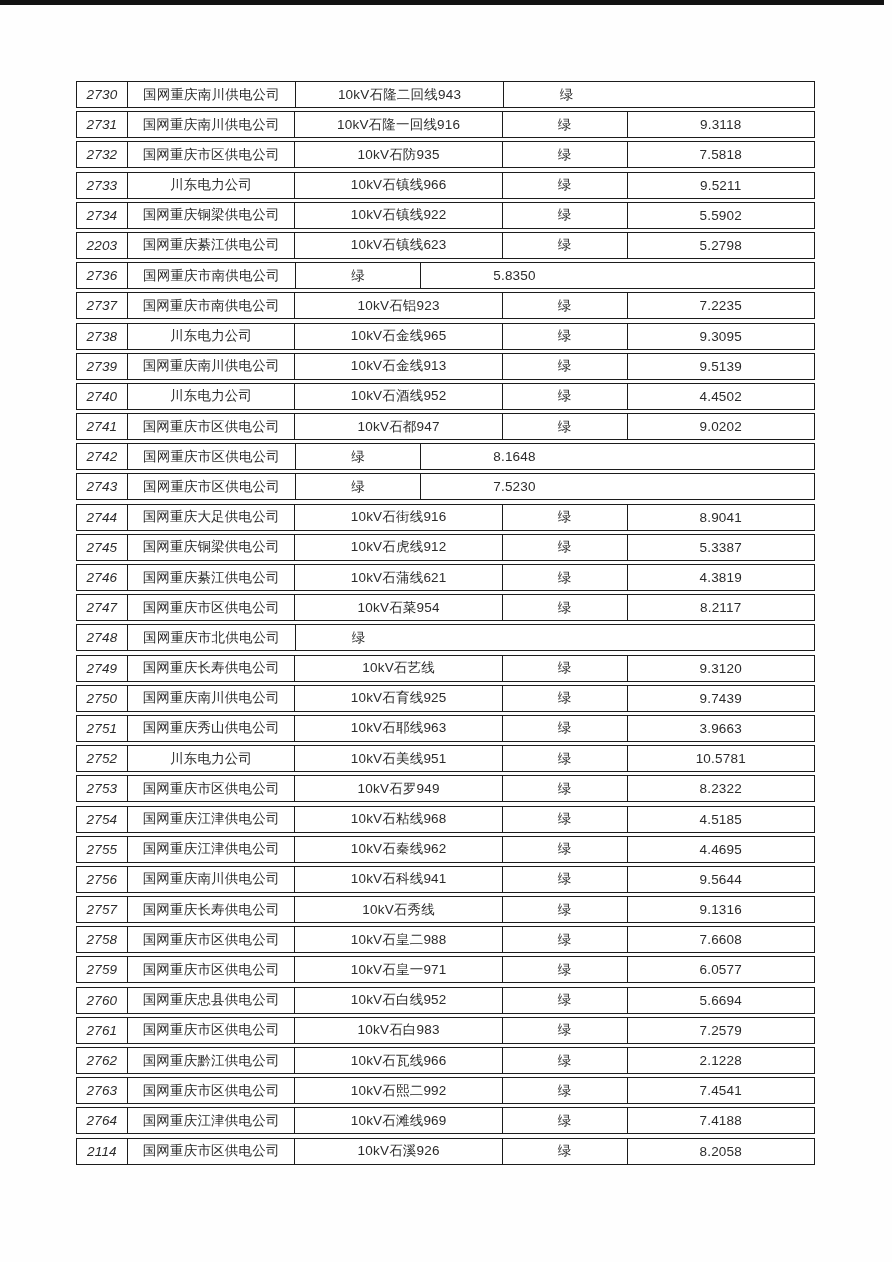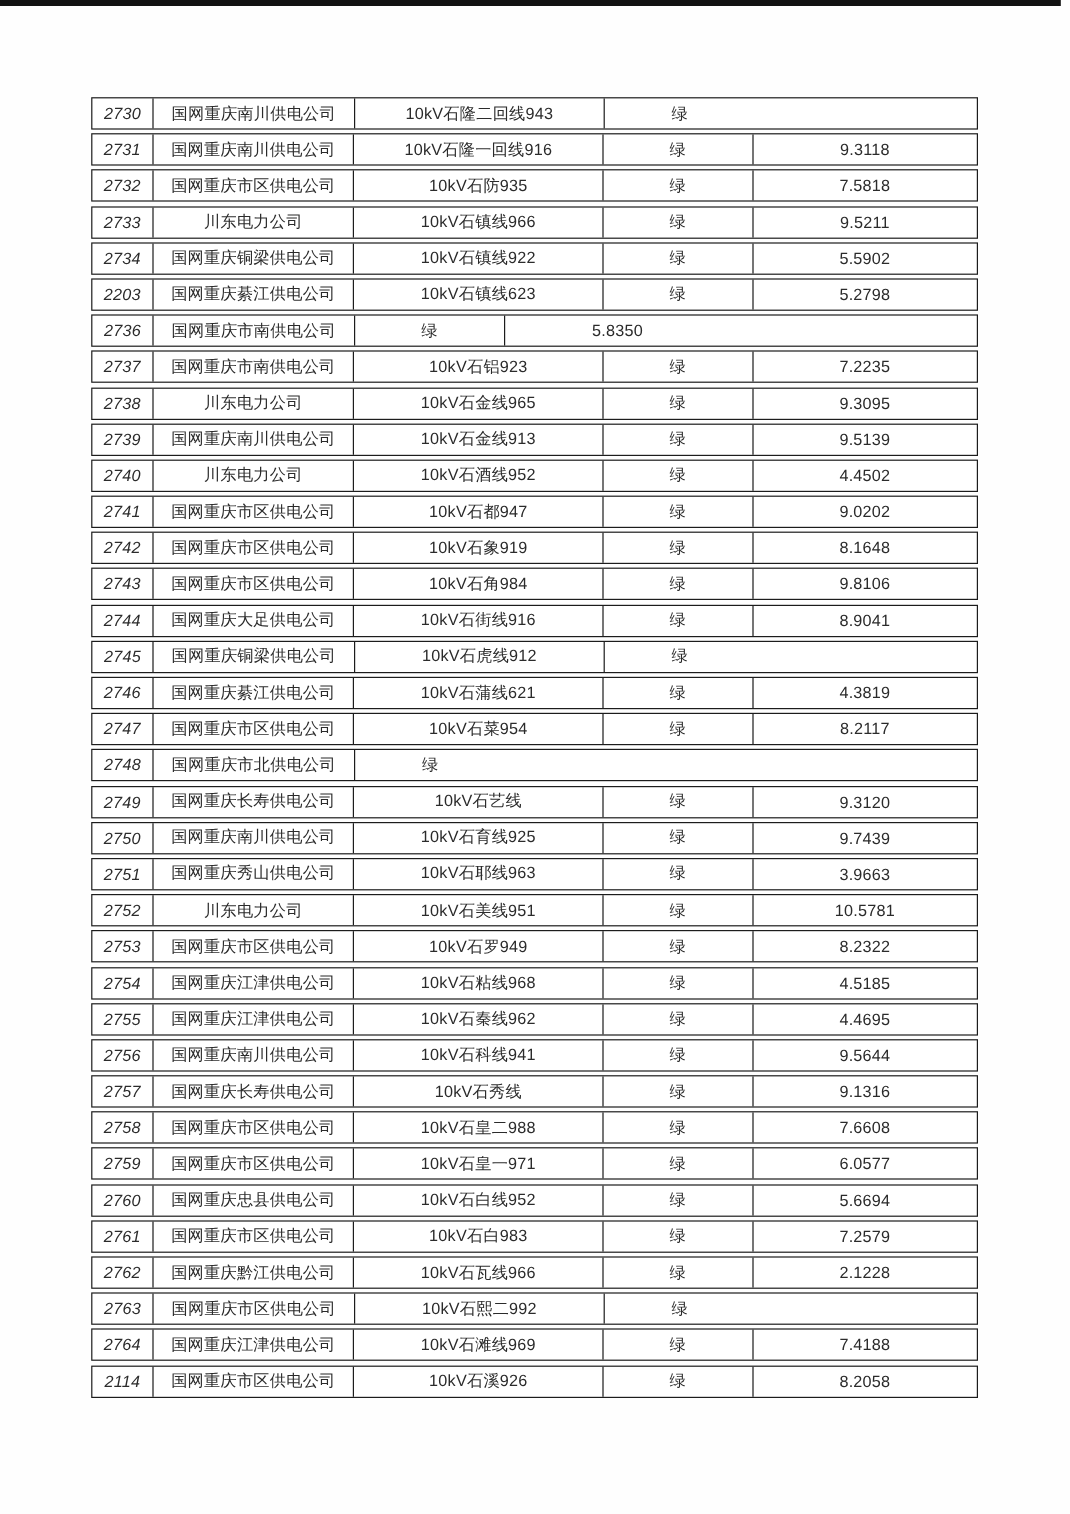--- a/index.html
+++ b/index.html
@@ -146,46 +146,45 @@
     <div class="cell c-serial">2741</div>
     <div class="cell c-company">国网重庆市区供电公司</div>
     <div class="cell c-line">10kV石都947</div>
     <div class="cell c-status">绿</div>
     <div class="cell c-value">9.0202</div>
   </div>
 
   <div class="row">
     <div class="cell c-serial">2742</div>
     <div class="cell c-company">国网重庆市区供电公司</div>
-    <div class="cell c-line">10kV石象919</div>
     <div class="cell c-status">绿</div>
     <div class="cell c-value">8.1648</div>
   </div>
 
   <div class="row">
     <div class="cell c-serial">2743</div>
     <div class="cell c-company">国网重庆市区供电公司</div>
-    <div class="cell c-line">10kV石角984</div>
-    <div class="cell c-status">绿</div>
-    <div class="cell c-value">9.8106</div>
+    <div class="cell c-status">绿</div>
+    <div class="cell c-value">7.5230</div>
   </div>
 
   <div class="row">
     <div class="cell c-serial">2744</div>
     <div class="cell c-company">国网重庆大足供电公司</div>
     <div class="cell c-line">10kV石街线916</div>
     <div class="cell c-status">绿</div>
     <div class="cell c-value">8.9041</div>
   </div>
 
   <div class="row">
     <div class="cell c-serial">2745</div>
     <div class="cell c-company">国网重庆铜梁供电公司</div>
     <div class="cell c-line">10kV石虎线912</div>
     <div class="cell c-status">绿</div>
+    <div class="cell c-value">5.3387</div>
   </div>
 
   <div class="row">
     <div class="cell c-serial">2746</div>
     <div class="cell c-company">国网重庆綦江供电公司</div>
     <div class="cell c-line">10kV石蒲线621</div>
     <div class="cell c-status">绿</div>
     <div class="cell c-value">4.3819</div>
   </div>
 
@@ -313,20 +312,21 @@
     <div class="cell c-line">10kV石瓦线966</div>
     <div class="cell c-status">绿</div>
     <div class="cell c-value">2.1228</div>
   </div>
 
   <div class="row">
     <div class="cell c-serial">2763</div>
     <div class="cell c-company">国网重庆市区供电公司</div>
     <div class="cell c-line">10kV石熙二992</div>
     <div class="cell c-status">绿</div>
+    <div class="cell c-value">7.4541</div>
   </div>
 
   <div class="row">
     <div class="cell c-serial">2764</div>
     <div class="cell c-company">国网重庆江津供电公司</div>
     <div class="cell c-line">10kV石滩线969</div>
     <div class="cell c-status">绿</div>
     <div class="cell c-value">7.4188</div>
   </div>
 

